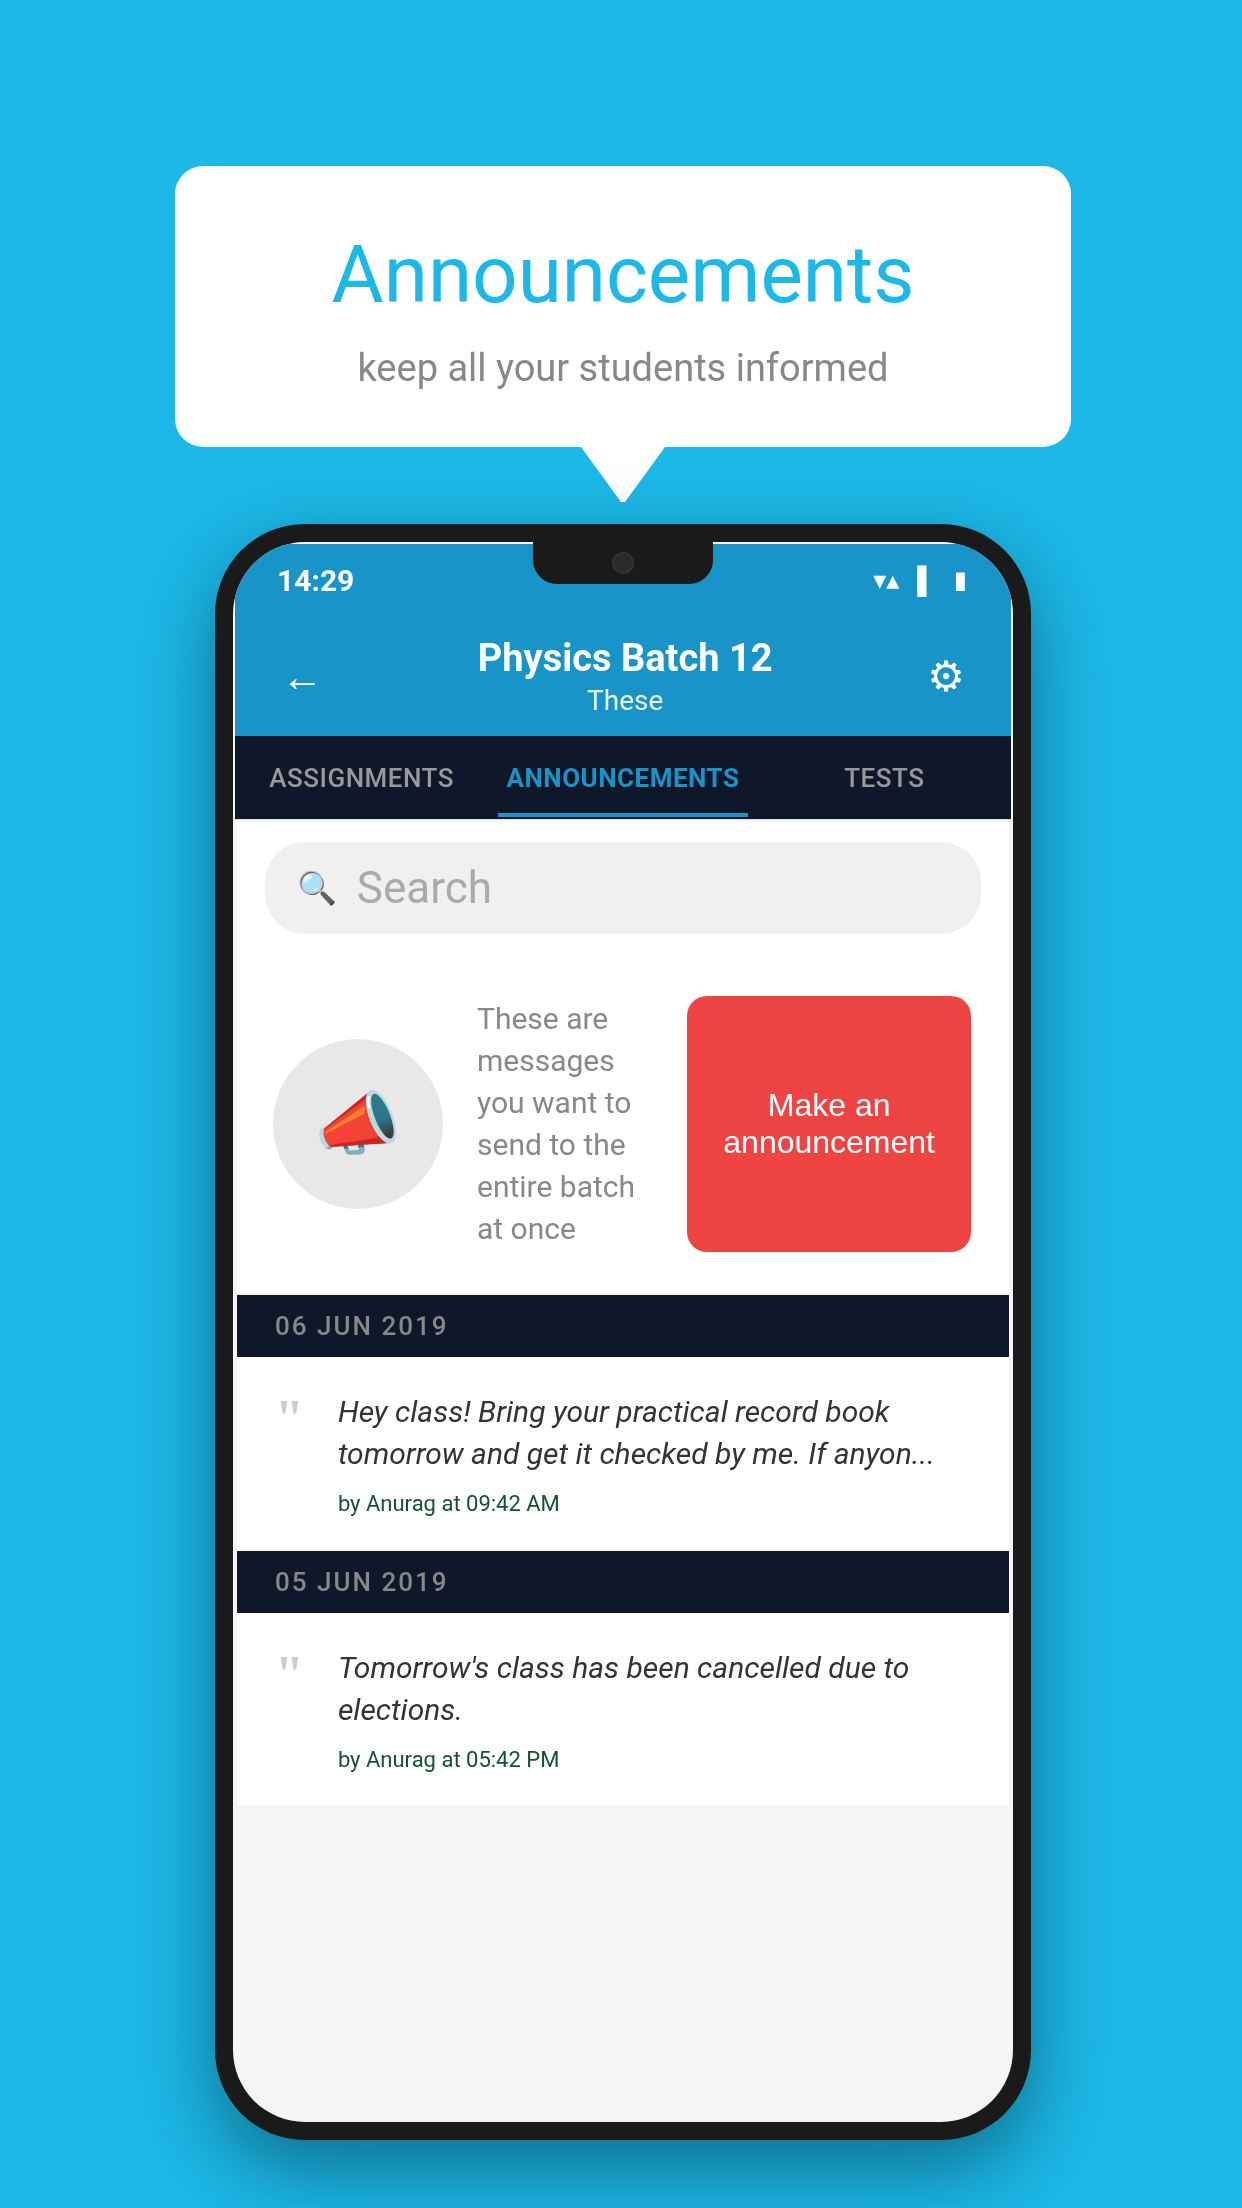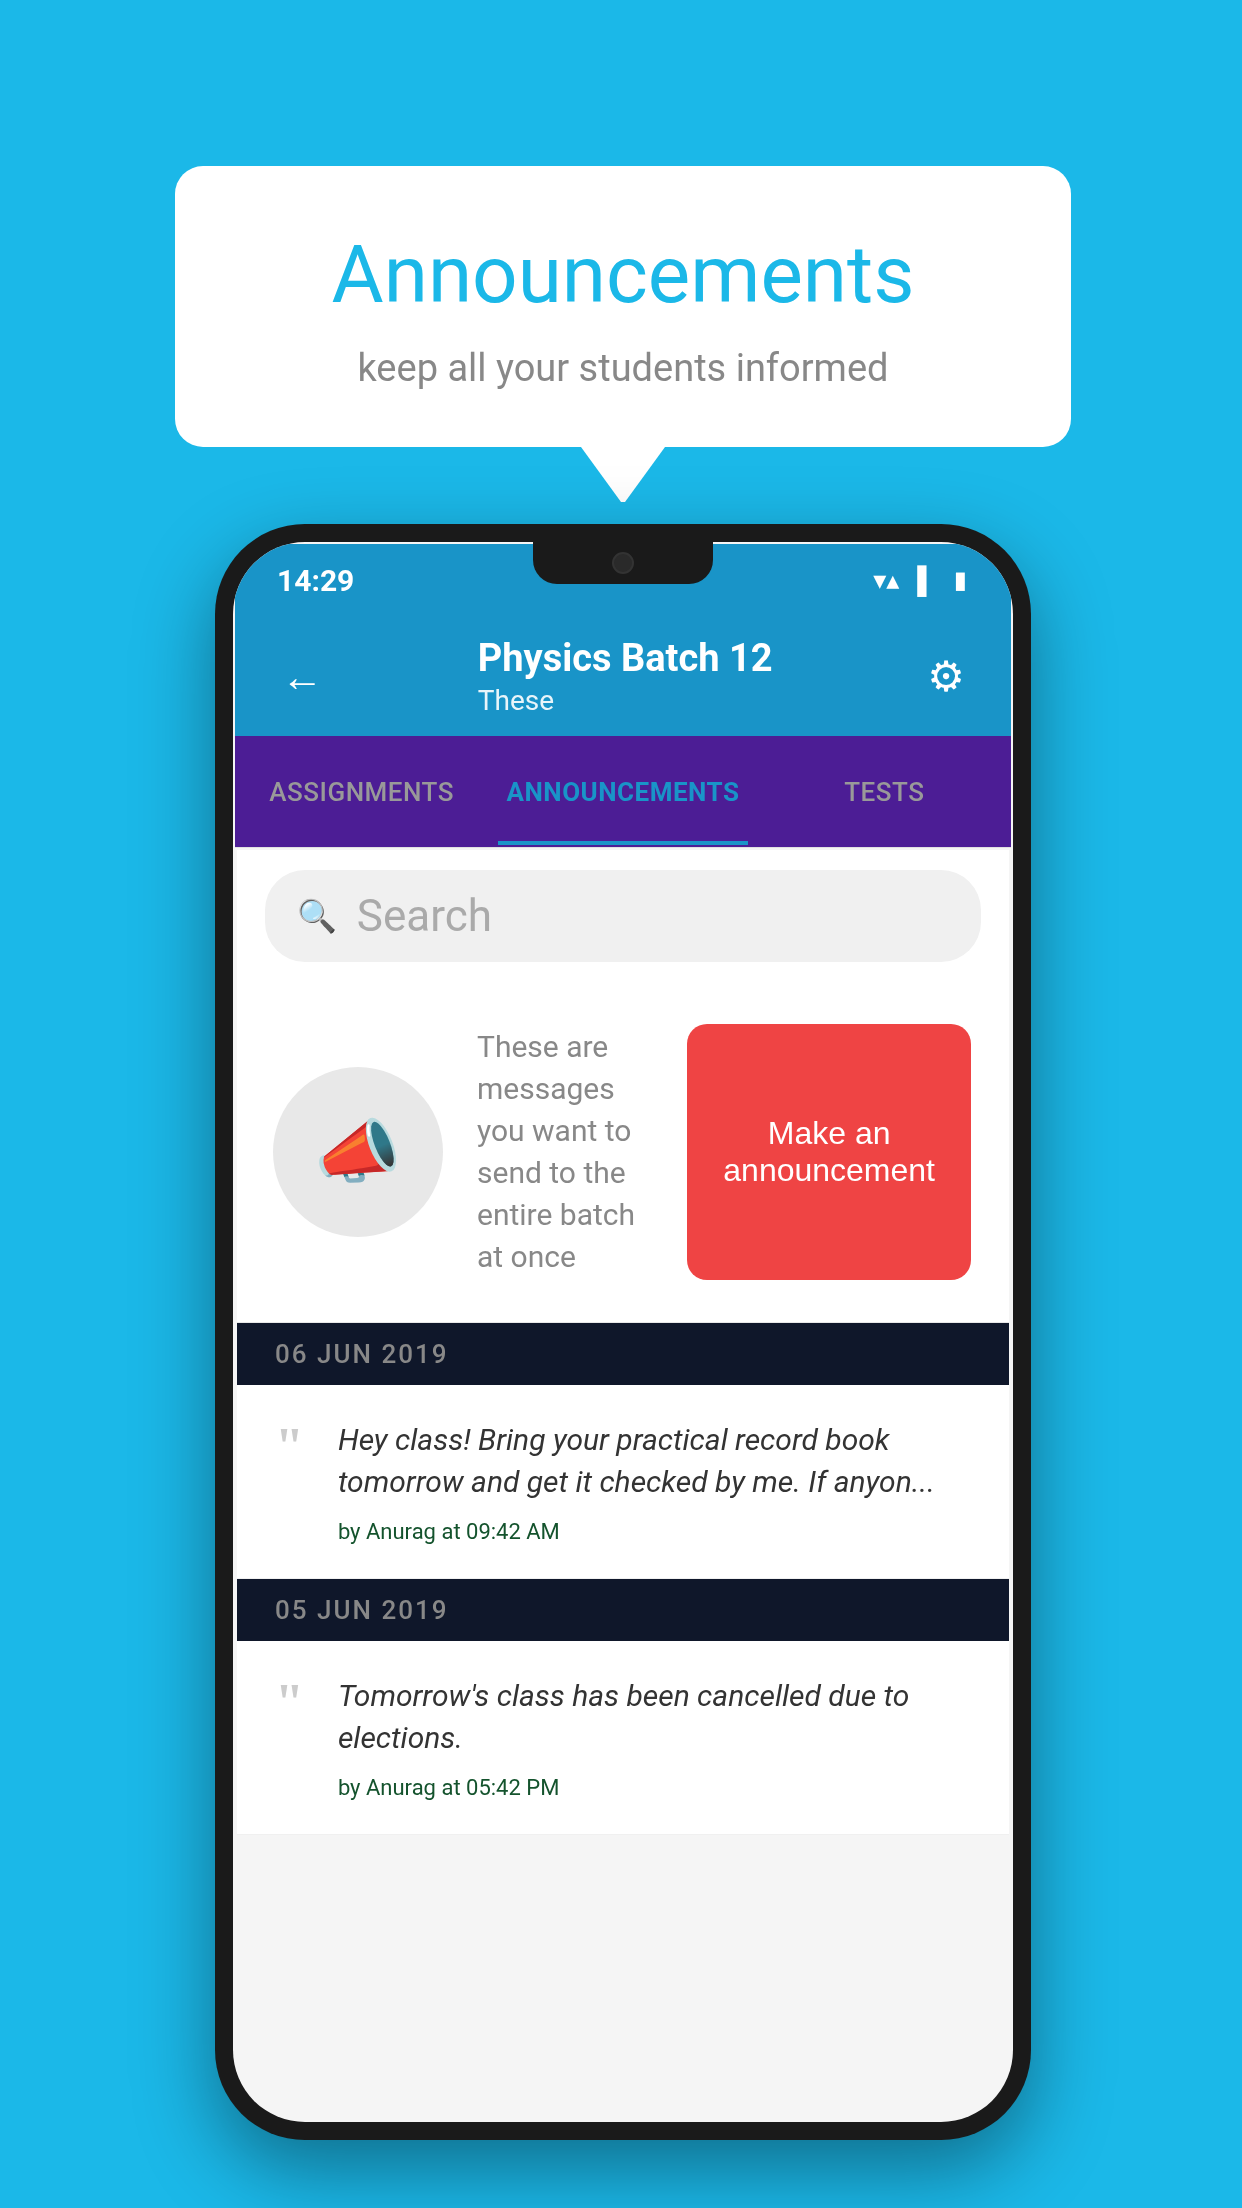--- a/index.html
+++ b/index.html
@@ -146,21 +146,21 @@
     .app-bar-back {
       color: white;
       font-size: 42px;
       cursor: pointer;
       padding: 10px;
     }
 
     .app-bar-title-block {
       display: flex;
       flex-direction: column;
-      align-items: flex-start;
+      align-items: center;
     }
 
     .app-bar-title {
       color: white;
       font-size: 38px;
       font-weight: 700;
     }
 
     .app-bar-subtitle {
       color: rgba(255,255,255,0.9);
@@ -170,24 +170,24 @@
 
     .app-bar-gear {
       color: white;
       font-size: 42px;
       cursor: pointer;
       padding: 10px;
     }
 
     
     .tabs-bar {
-      background: #4c1d95;
+      background: #0f172a;
       display: flex;
       align-items: stretch;
-      height: 112px;
+      height: 84px;
       flex-shrink: 0;
       border-bottom: 1px solid #e0e0e0;
       gap: 12px;
     }
 
     .tab {
       flex: 1;
       display: flex;
       align-items: center;
       justify-content: center;

